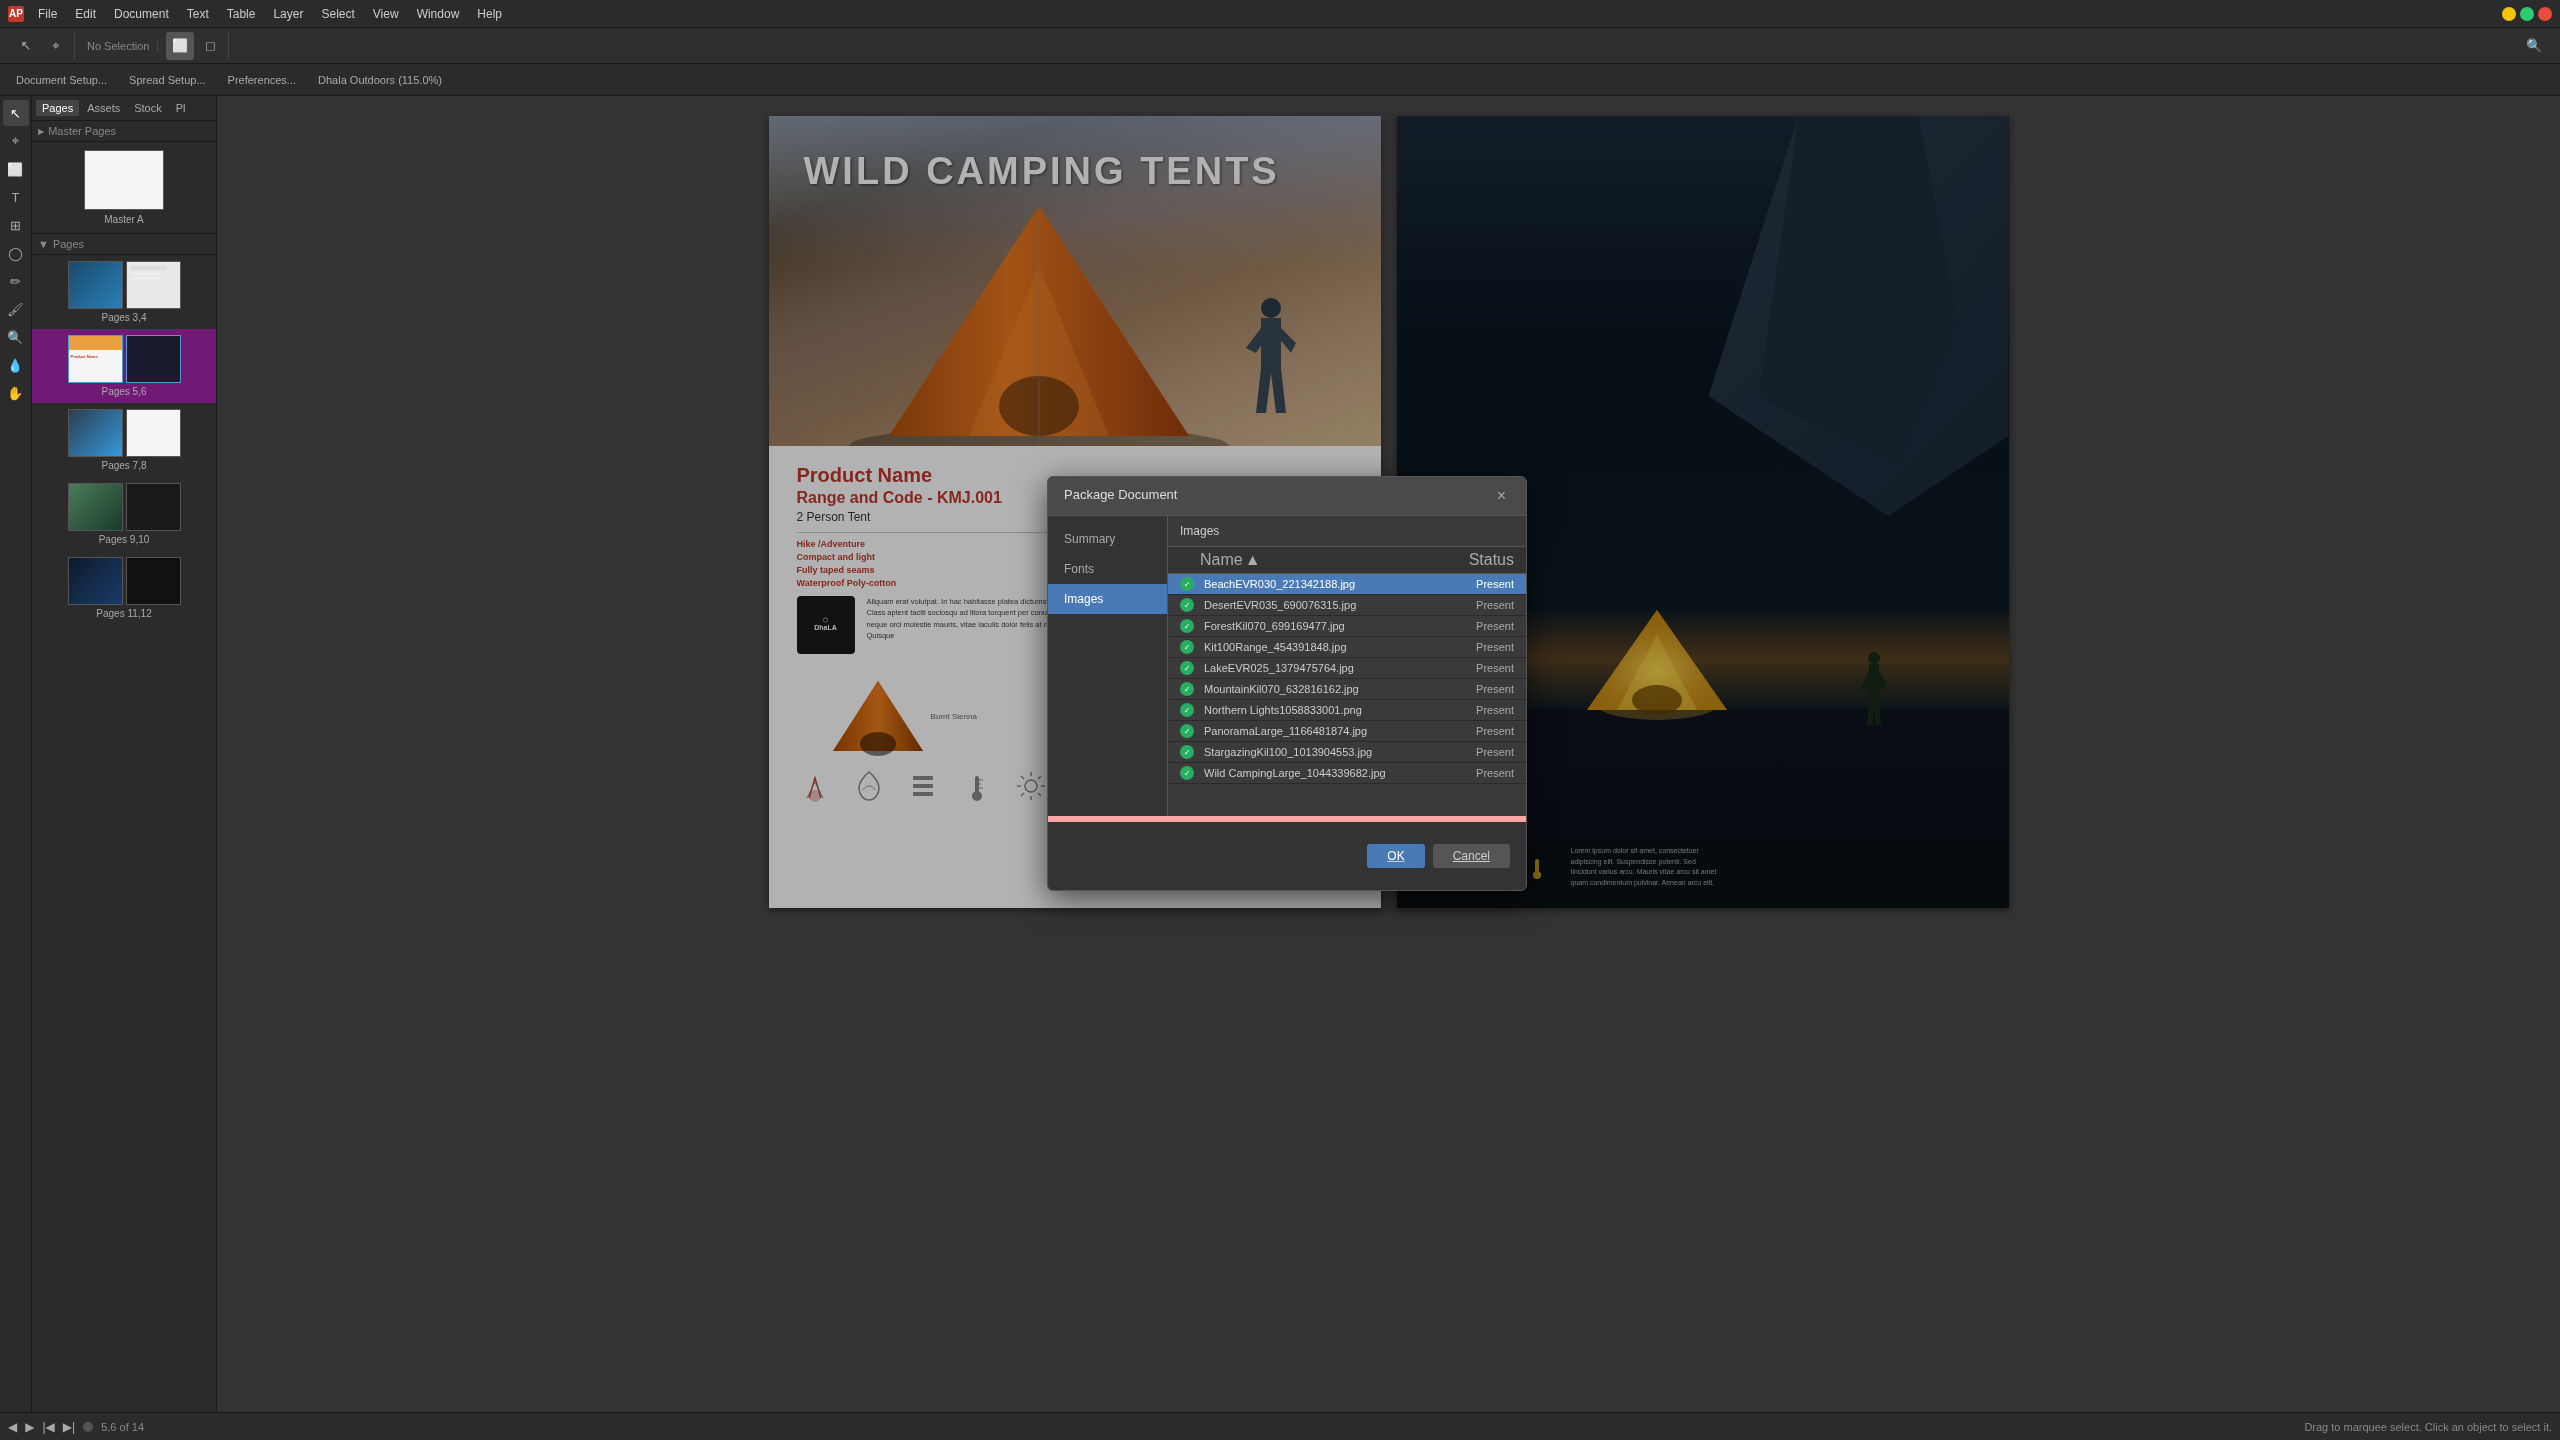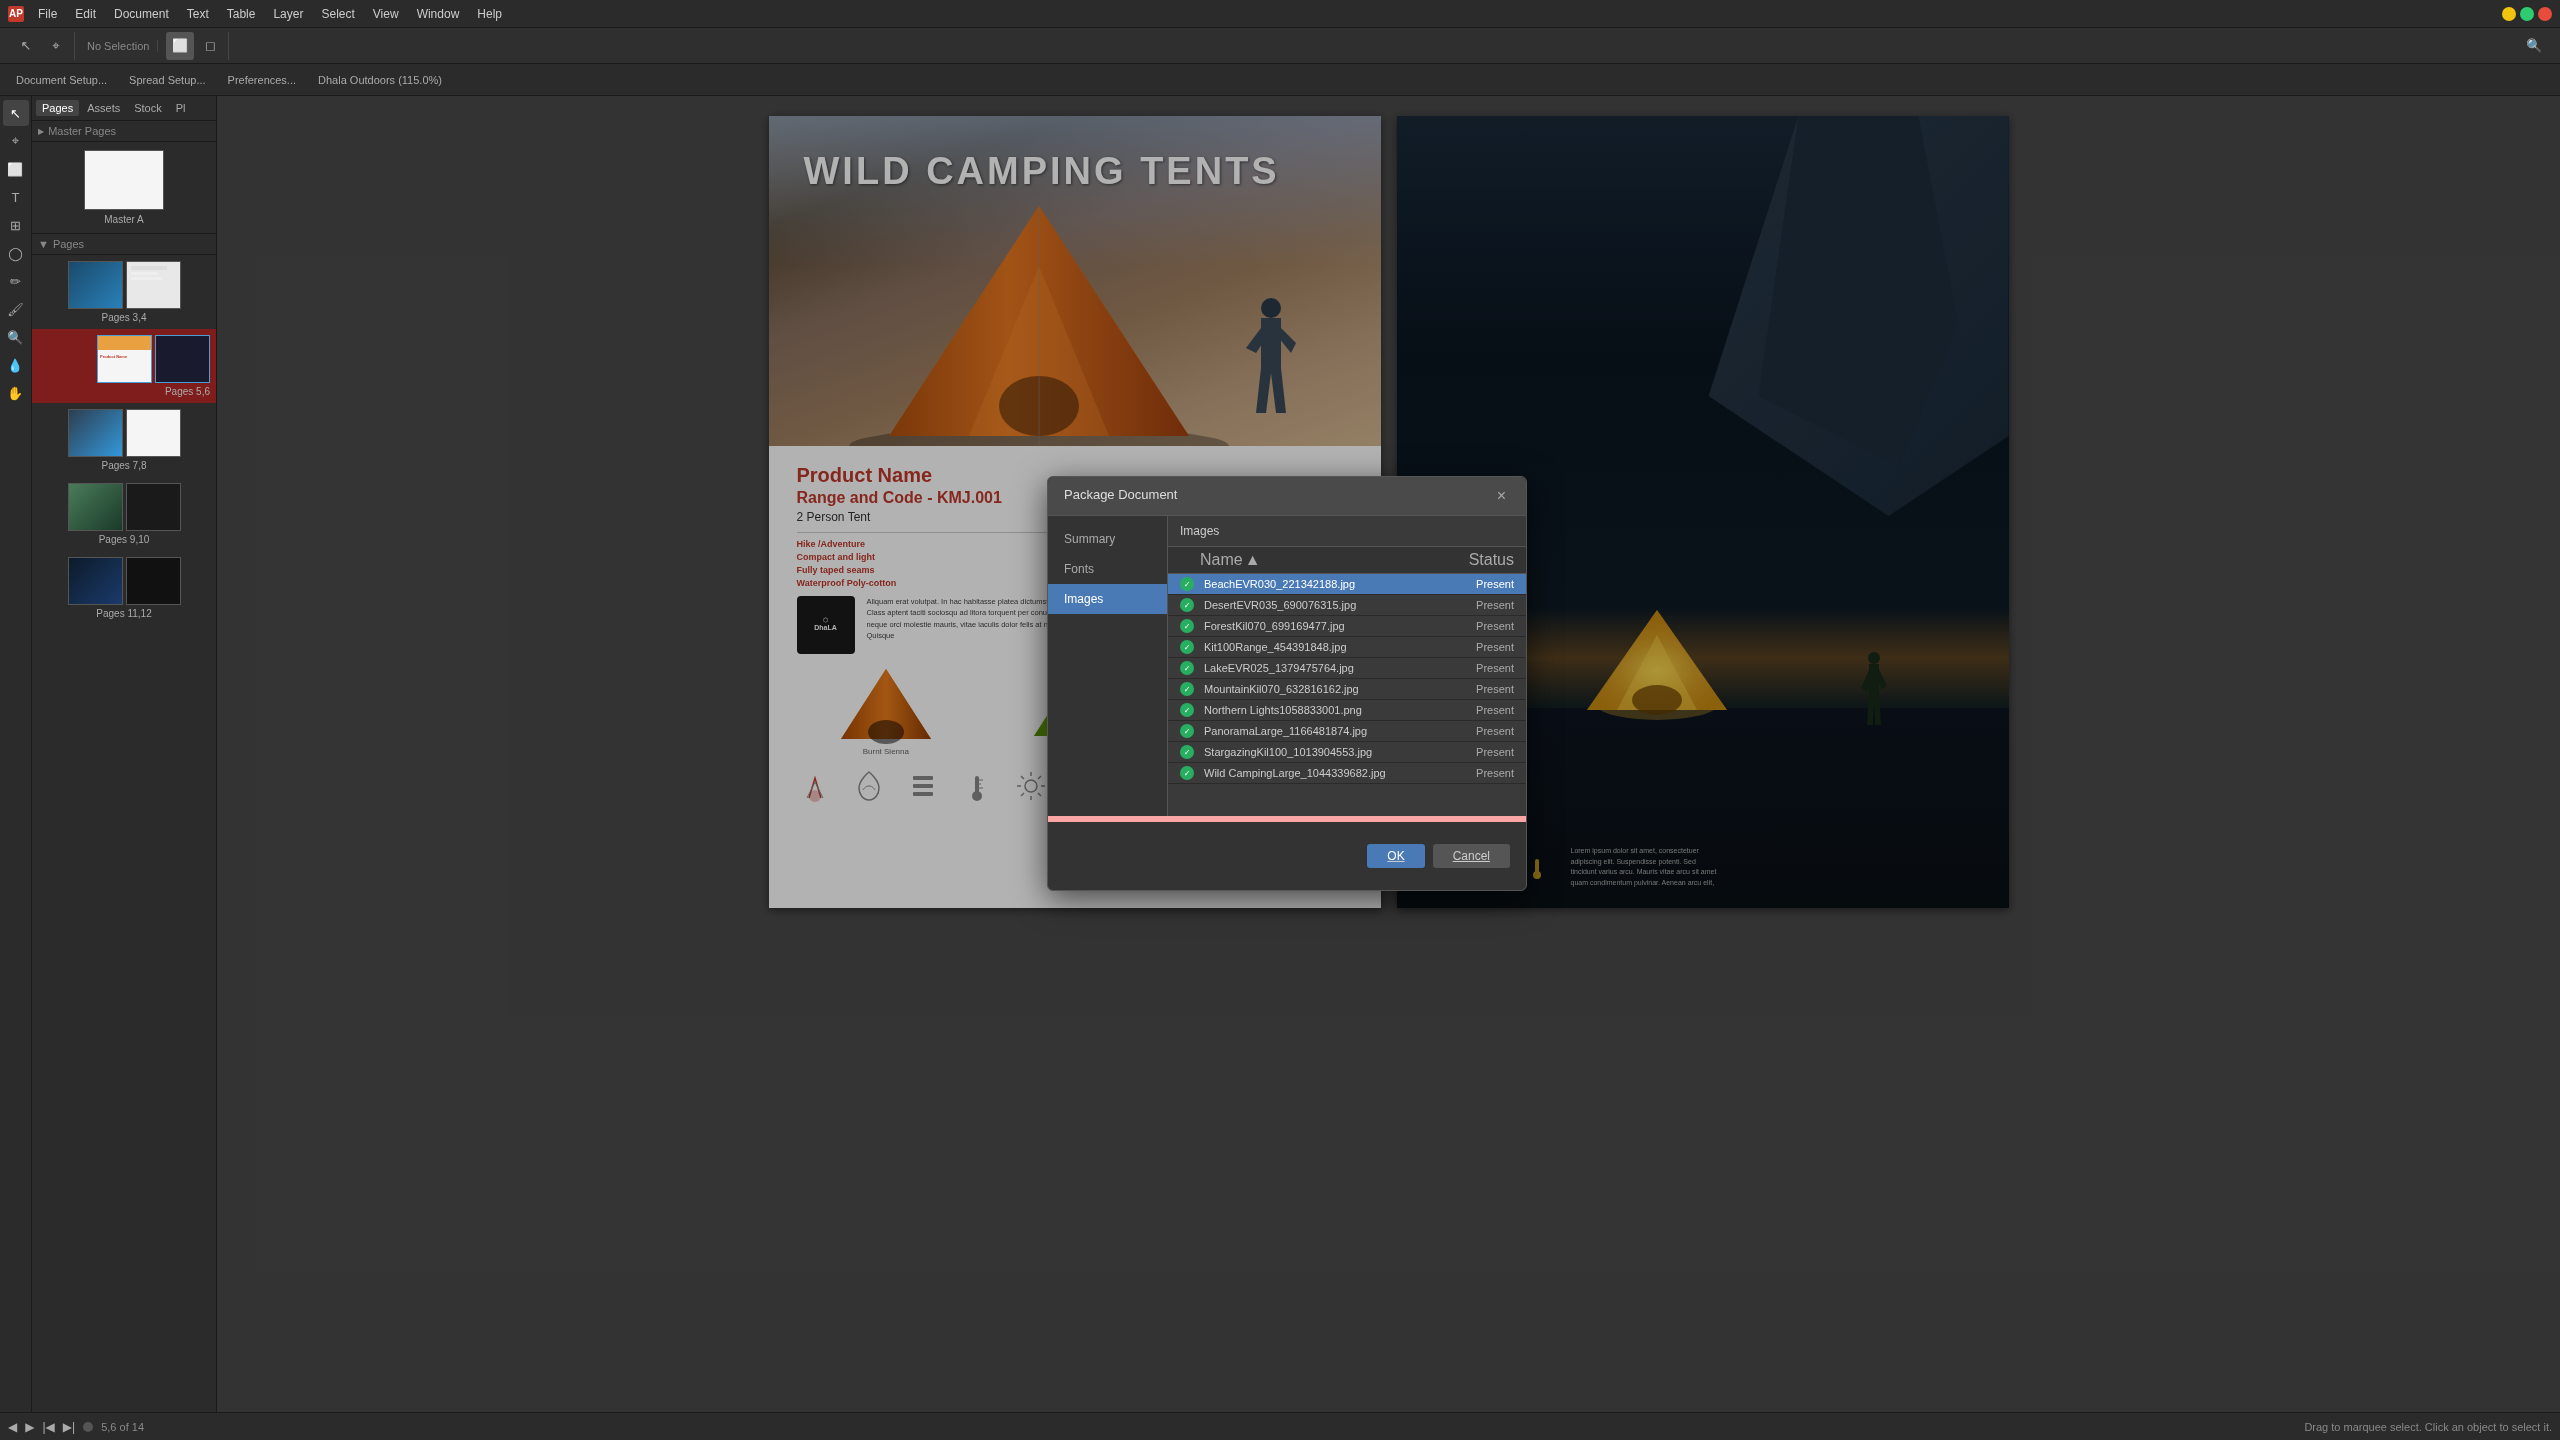--- a/index.html
+++ b/index.html
@@ -199,21 +199,21 @@
           <div class="page-thumb thumb-blue" style="background:linear-gradient(135deg,#1a4a6b,#2980b9); width:55px;height:48px;"></div>
           <div class="page-thumb" style="background:#e8e8e8; width:55px;height:48px; display:flex;flex-direction:column;padding:4px;gap:2px;">
             <div style="height:4px;background:#ddd;width:80%;"></div>
             <div style="height:3px;background:#eee;width:60%;"></div>
             <div style="height:3px;background:#eee;width:70%;"></div>
           </div>
         </div>
         <span class="page-label">Pages 3,4</span>
       </div>
 
-      <div class="page-item" style="background:#7f1d1d;align-items:flex-end;">
+      <div class="page-item" style="background:#701a75;">
         <div class="page-thumb-wrap">
           <div class="page-thumb active-page" style="width:55px;height:48px;background:linear-gradient(to bottom,#e8a040 30%,#f5f5f5 30%);position:relative;">
             <div style="position:absolute;bottom:0;left:0;right:0;height:30px;background:#f5f5f5;padding:2px;font-size:4px;color:#c0392b;font-weight:bold;">Product Name</div>
           </div>
           <div class="page-thumb active-page" style="width:55px;height:48px;background:#1a1a2e;"></div>
         </div>
         <span class="page-label">Pages 5,6</span>
       </div>
 
       <div class="page-item">
@@ -351,21 +351,21 @@
                 <div style="color:white;font-size:6px;line-height:1.2;">⬡<br><span style="font-size:7px;font-weight:bold;">DhaLA</span></div>
               </div>
             </div>
             <div style="font-size:7.5px;color:#444;line-height:1.5;">Aliquam erat volutpat. In hac habitasse platea dictumst. Vivamus sit amet sem vitae tellus ultrices consequat. Integer tincidunt tellus eget justo. Class aptent taciti sociosqu ad litora torquent per conubia nostra, per inceptos hymenaeos.
 
 Morbi pellentesque, mauris interdum porta tincidunt, neque orci molestie mauris, vitae iaculis dolor felis at nunc. Maecenas eu diam a leo porta interdum. In non massa quis odio feugiat sagittis. Quisque</div>
           </div>
 
           <div style="display:flex;gap:10px;justify-content:space-around;align-items:flex-end;margin-bottom:12px;">
 
-            <div style="display:flex;flex-direction:column;align-items:center;gap:3px;">
+            <div style="display:flex;flex-direction:row;align-items:center;gap:3px;">
               <svg width="100" height="80" viewBox="0 0 100 80">
                 <path d="M5,75 L50,5 L95,75 Z" fill="#d4720a"></path>
                 <path d="M5,75 L50,5 L95,75 Z" fill="url(#og)" opacity="0.8"></path>
                 <ellipse cx="50" cy="68" rx="18" ry="12" fill="rgba(0,0,0,0.5)"></ellipse>
                 <defs>
                   <linearGradient id="og" x1="0" y1="0" x2="1" y2="0">
                     <stop offset="0" stop-color="#a04000"></stop>
                     <stop offset="0.5" stop-color="#f08020"></stop>
                     <stop offset="1" stop-color="#803000"></stop>
                   </linearGradient>

